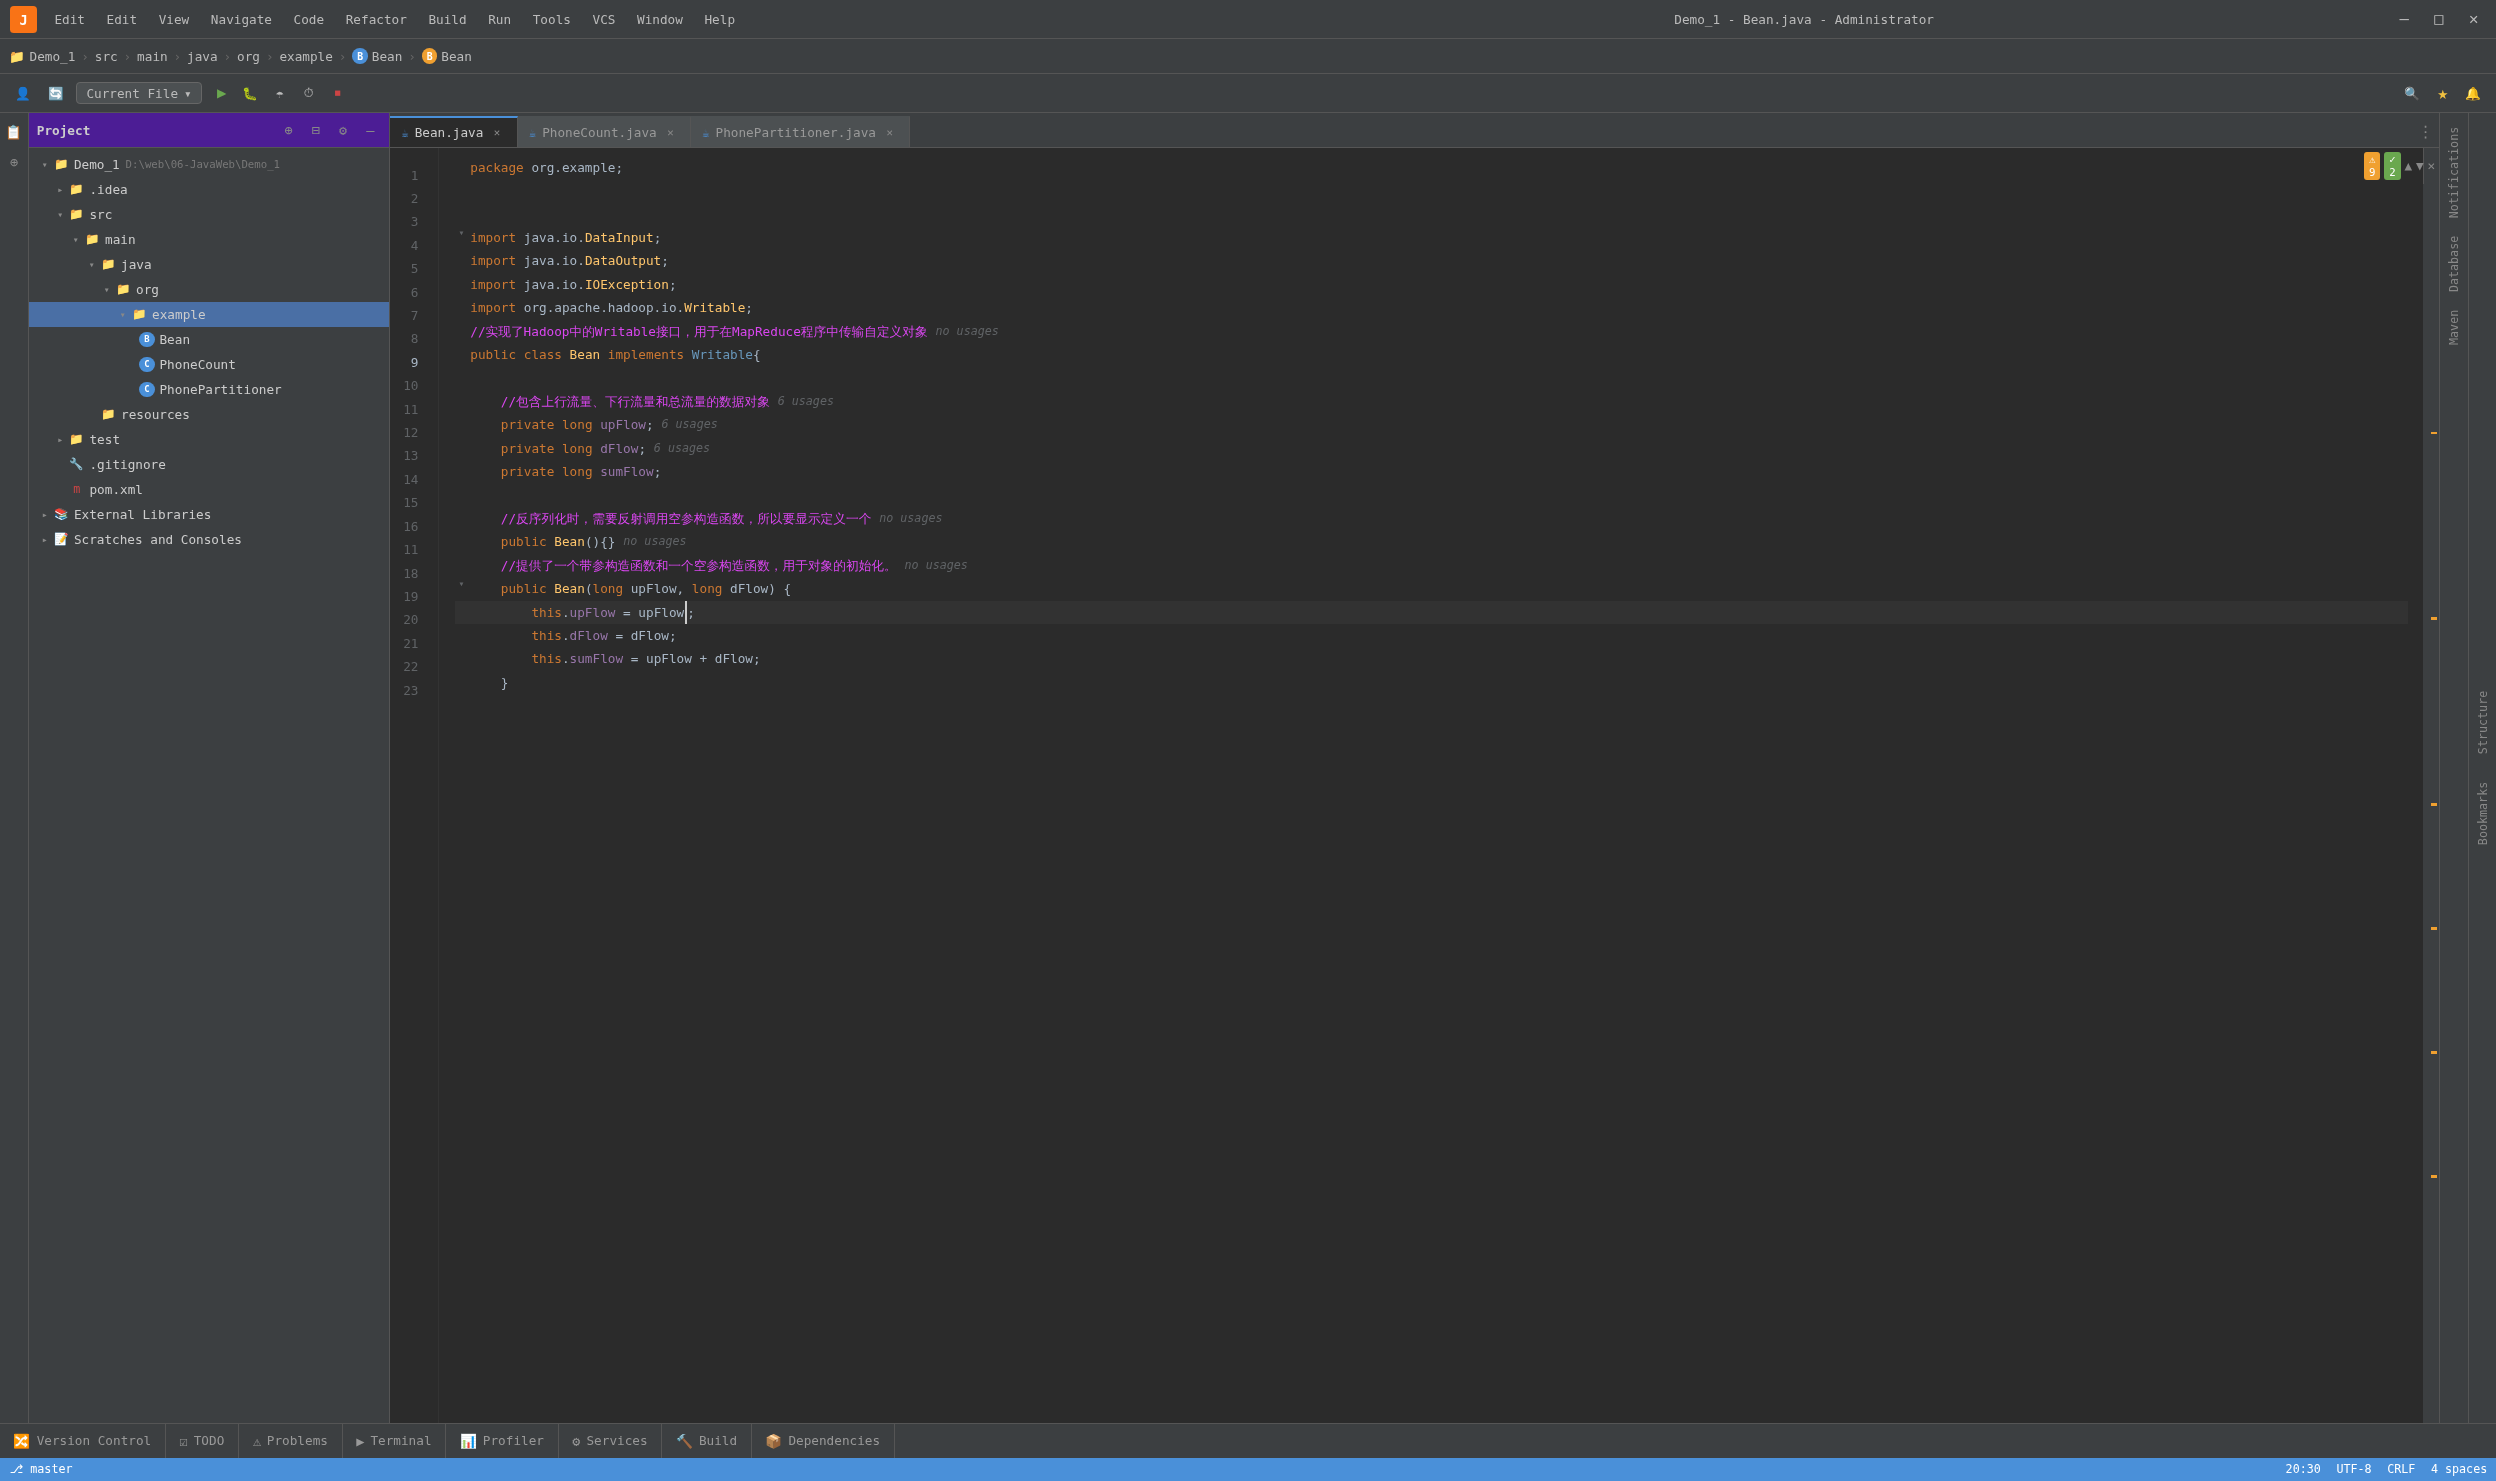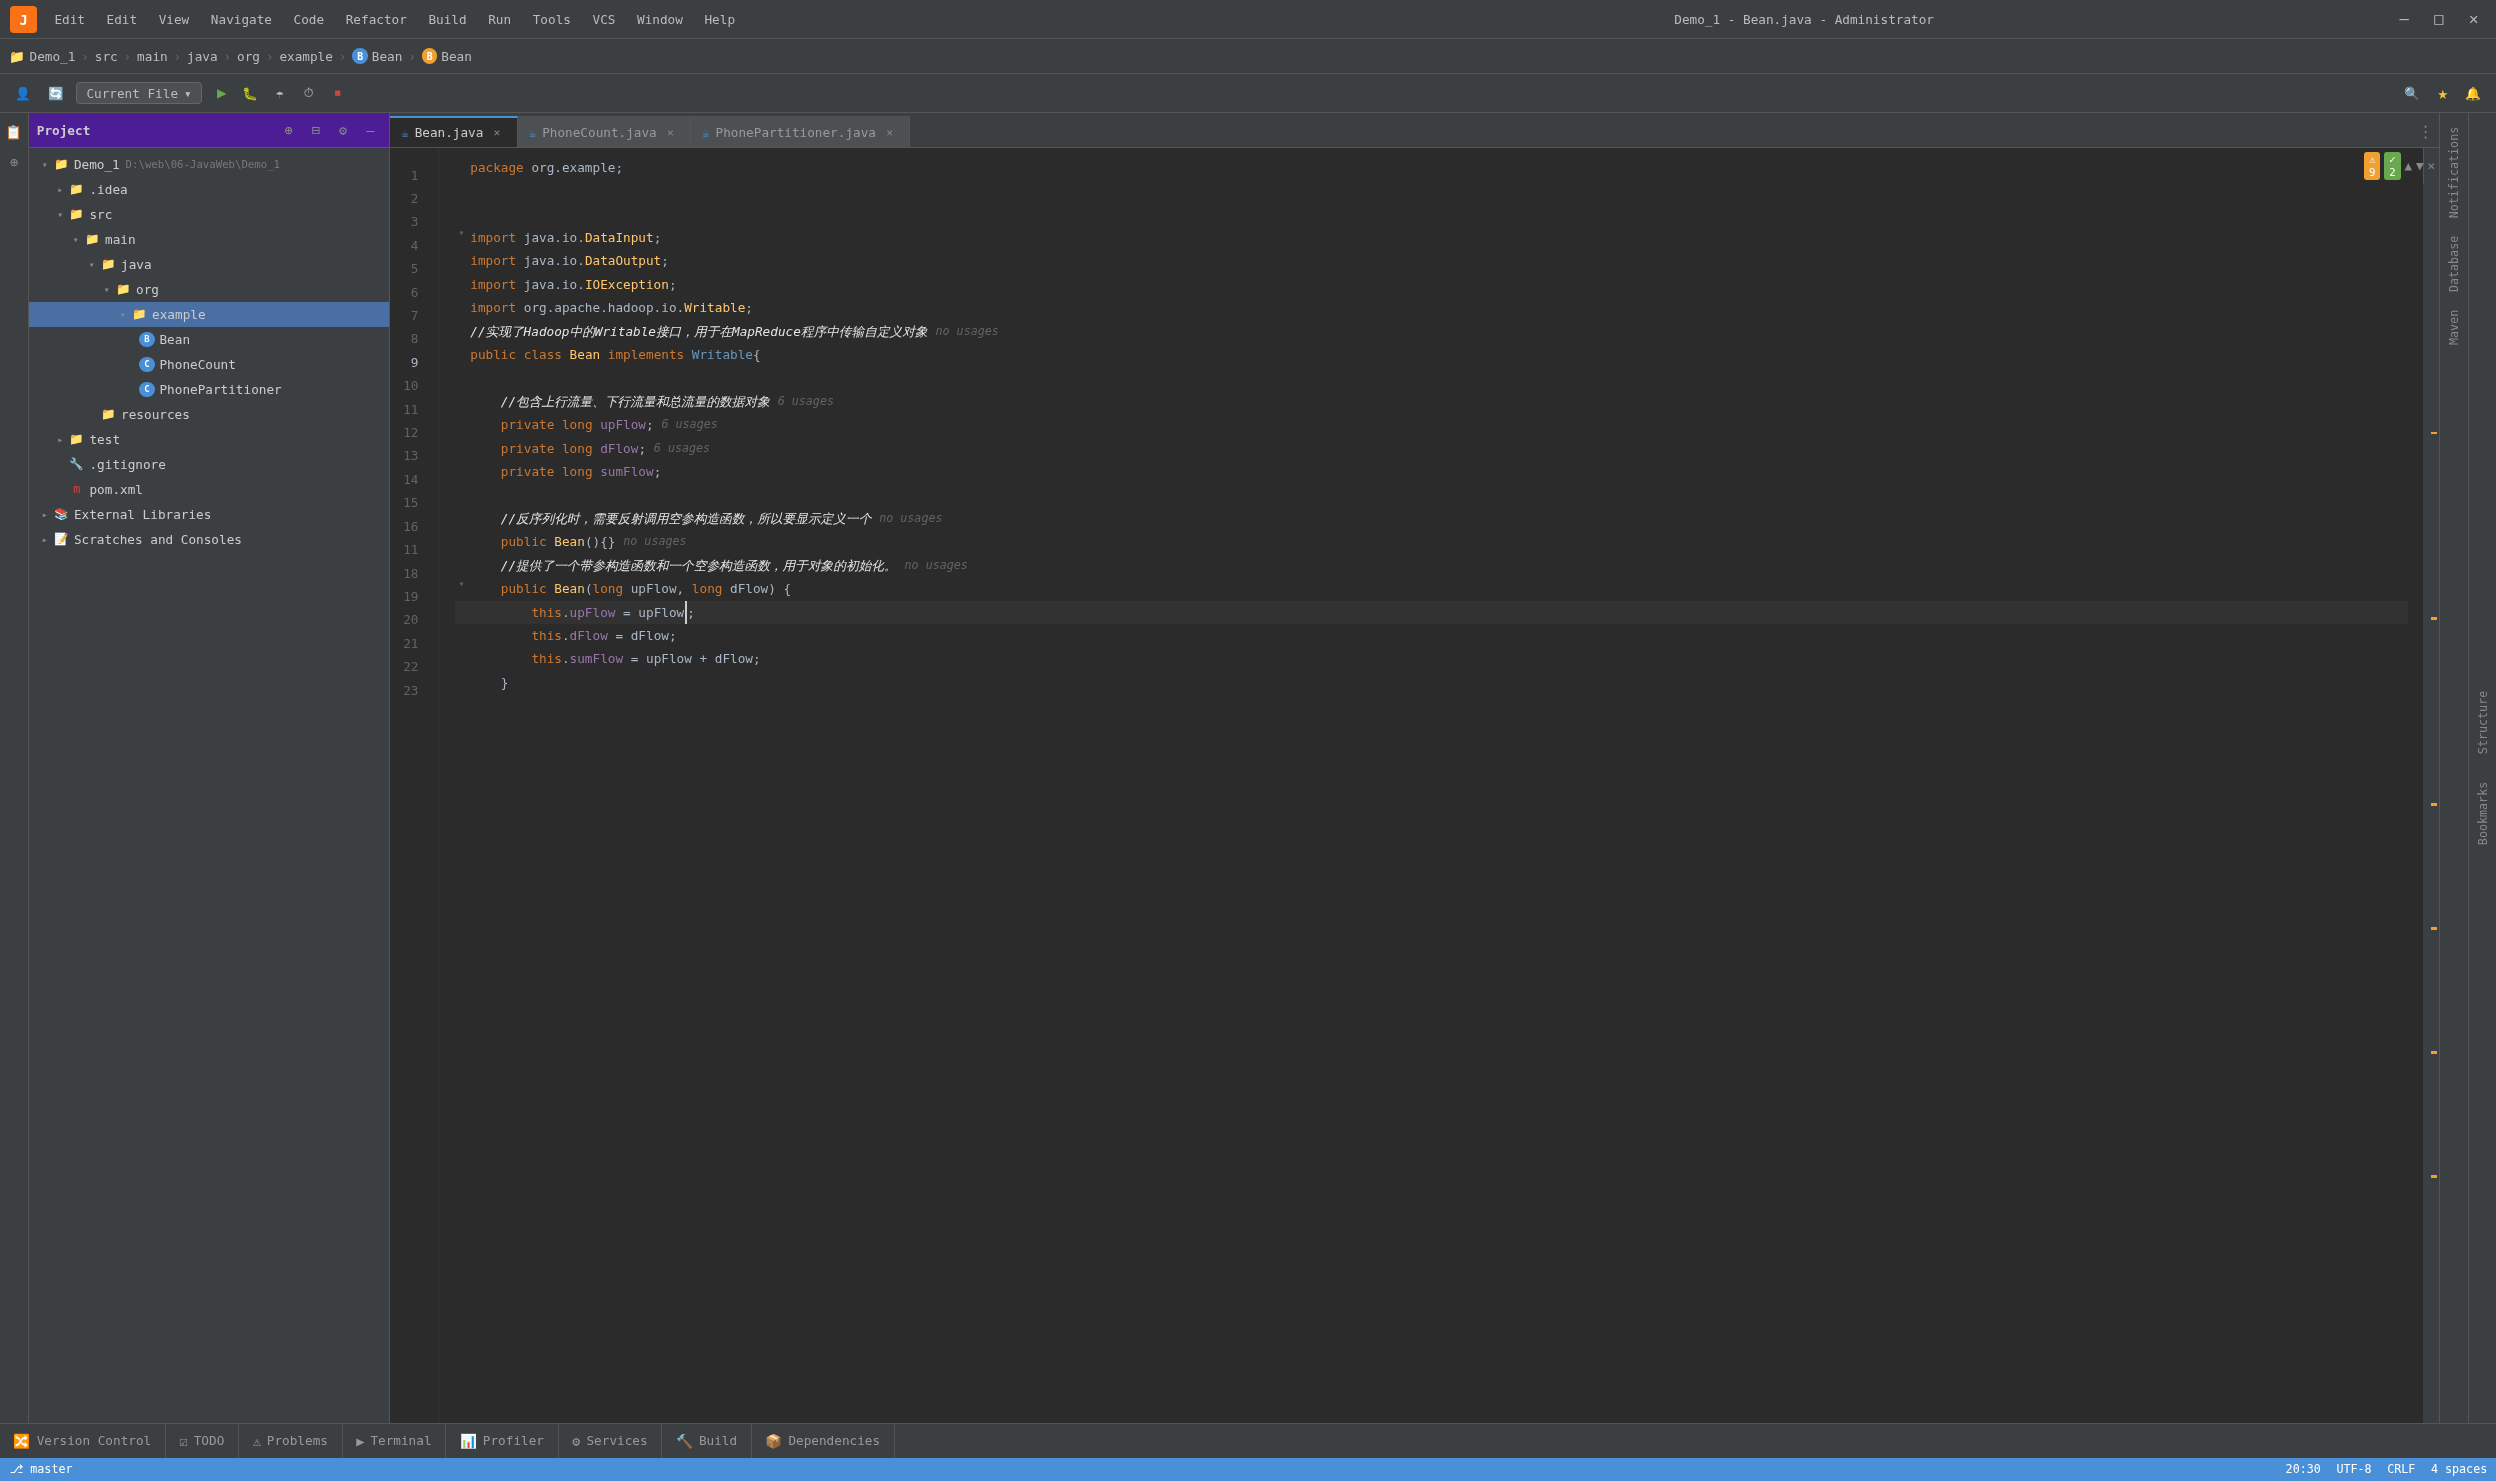--- a/index.html
+++ b/index.html
@@ -303,21 +303,21 @@
     .hint-text {
       color: #606366;
       font-size: 11.7px;
       font-style: italic;
       margin-left: 7.8px;
     }
 
     
     .kw { color: #cc7832; }
     .cls { color: #ffc66d; }
-    .cmt { color: #e5e5e5; font-style: italic; }
+    .cmt { color: #d946ef; }
     .fn { color: #ffc66d; }
     .iface { color: #6897bb; }
 
     
     #right-strip {
       width: 29px;
       background: #3c3f41;
       border-left: 1px solid #555;
       display: flex;
       flex-direction: column;

